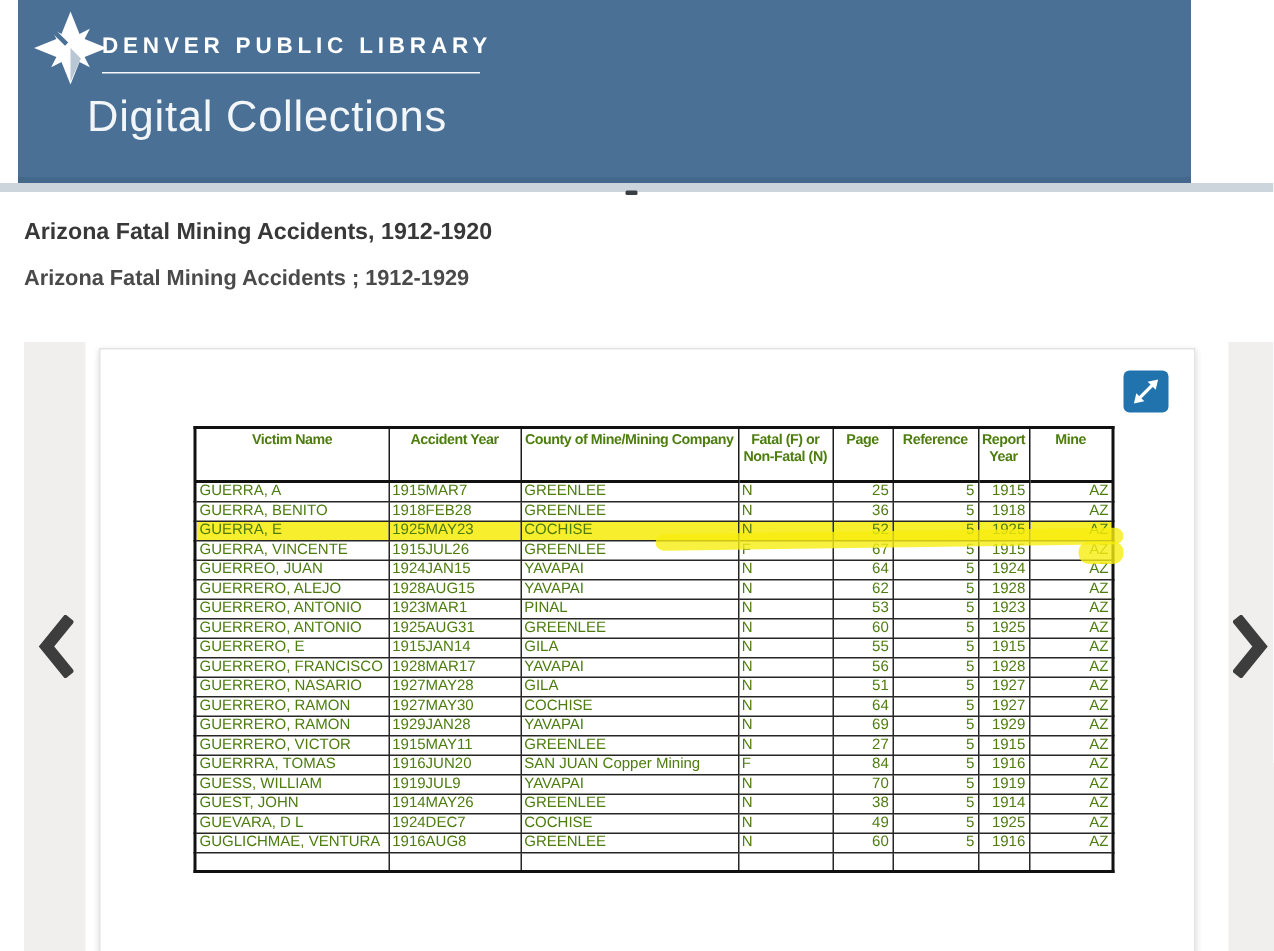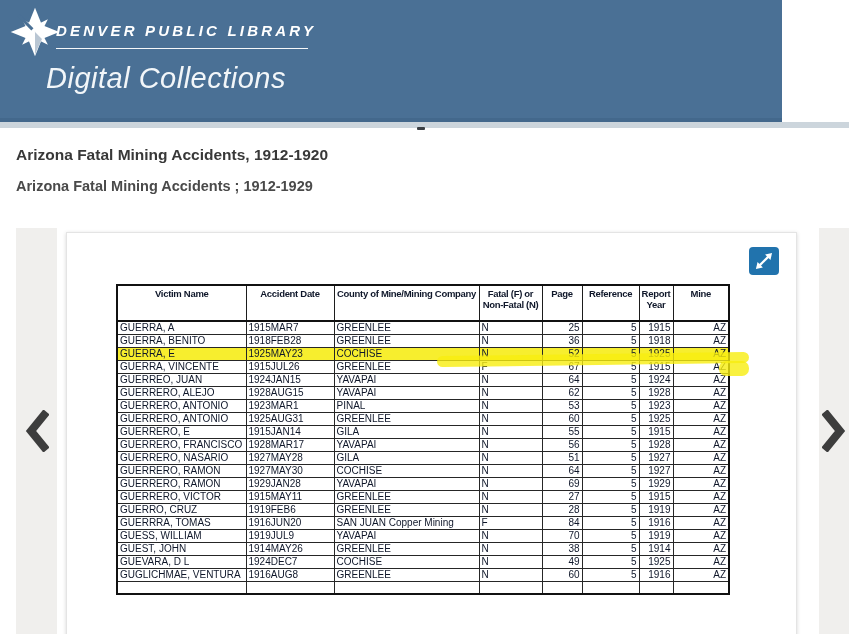--- a/index.html
+++ b/index.html
@@ -1,21 +1,21 @@
 <!DOCTYPE html>
 <html><head>
 <meta charset="utf-8">
 <style>
   * { margin:0; padding:0; box-sizing:border-box; }
   html,body { width:849px; height:634px; overflow:hidden; background:#fff;
               font-family:"Liberation Sans", sans-serif; position:relative; }
 
   
-  .site-header { position:absolute; left:0; top:0; width:782px; height:122px;
-                 background:#4a7095; border-bottom:4px solid #43688c; overflow:hidden;font-style:italic; }
+  .site-header { position:absolute; left:12px; top:0; width:782px; height:122px;
+                 background:#4a7095; border-bottom:4px solid #43688c; overflow:hidden; }
   .logo { position:absolute; left:8px; top:6px; width:54px; height:52px; }
   .library-name { position:absolute; left:56px; top:22px; color:#fff; font-size:15px;
                   font-weight:bold; letter-spacing:3.2px; white-space:nowrap; }
   .header-underline { position:absolute; left:56px; top:48px; width:252px; height:1px;
                       background:rgba(255,255,255,.95); }
   .site-name { position:absolute; left:46px; top:62px; color:#f2f6f9; font-size:29px;
                font-weight:400; letter-spacing:.5px; white-space:nowrap; }
   .header-strip { position:absolute; left:0; top:122px; width:849px; height:6px;
                   background:#ccd5dc; }
   .header-notch { position:absolute; left:417px; top:127px; width:8px; height:3px;
@@ -37,23 +37,23 @@
 
   .doc-card { position:absolute; left:66px; top:4px; width:731px; height:420px;
               background:#fff; border:1px solid #e4e4e4;
               box-shadow:0 1px 4px rgba(0,0,0,.16); }
 
   .expand-button { position:absolute; left:682px; top:14px; width:30px; height:28px;
                    background:#2173ad; border:none; border-radius:4px; cursor:pointer;
                    display:flex; align-items:center; justify-content:center; }
 
   
-  table.accidents { position:absolute; left:49px; top:51px; width:612px;
+  table.accidents { position:absolute; left:62px; top:51px; width:612px;
                     border-collapse:collapse; table-layout:fixed;
-                    border:2px solid #111; color:#0f172a; }
+                    border:2px solid #111; color:#4d7c0f; }
   table.accidents th { border:1px solid #1d1d1d; border-bottom:2px solid #111;
                        font-size:9.5px; font-weight:bold; letter-spacing:-.3px;
                        text-align:center; vertical-align:top; line-height:11px;
                        height:36px; padding:2px 1px 0; background:#fff; }
   table.accidents td { border:1px solid #262626; font-size:10px; line-height:12px;
                        height:12.4px; padding:0 2px; white-space:nowrap; overflow:hidden; }
   td.c4, td.c5, td.c6, td.c7 { text-align:right; padding-right:3px; }
   tr.hl td { background:#f7ee2e; }
   tr.partial td { height:12px; }
 
@@ -117,21 +117,21 @@
           <col style="width: 145px;">
           <col style="width: 63px;">
           <col style="width: 40px;">
           <col style="width: 57px;">
           <col style="width: 34px;">
           <col style="width: 56px;">
         </colgroup>
       <thead>
           <tr>
             <th>Victim Name</th>
-            <th>Accident Date</th>
+            <th>Accident Year</th>
             <th>County of Mine/Mining Company</th>
             <th>Fatal (F) or Non-Fatal (N)</th>
             <th>Page</th>
             <th>Reference</th>
             <th>Report Year</th>
             <th>Mine</th>
           </tr>
         </thead>
       <tbody>
           <tr>
@@ -265,30 +265,20 @@
             <td class="c7">AZ</td>
           </tr>
           <tr>
             <td class="c0">GUERRERO, VICTOR</td>
             <td class="c1">1915MAY11</td>
             <td class="c2">GREENLEE</td>
             <td class="c3">N</td>
             <td class="c4">27</td>
             <td class="c5">5</td>
             <td class="c6">1915</td>
-            <td class="c7">AZ</td>
-          </tr>
-          <tr>
-            <td class="c0">GUERRO, CRUZ</td>
-            <td class="c1">1919FEB6</td>
-            <td class="c2">GREENLEE</td>
-            <td class="c3">N</td>
-            <td class="c4">28</td>
-            <td class="c5">5</td>
-            <td class="c6">1919</td>
             <td class="c7">AZ</td>
           </tr>
           <tr>
             <td class="c0">GUERRRA, TOMAS</td>
             <td class="c1">1916JUN20</td>
             <td class="c2">SAN JUAN Copper Mining</td>
             <td class="c3">F</td>
             <td class="c4">84</td>
             <td class="c5">5</td>
             <td class="c6">1916</td>

